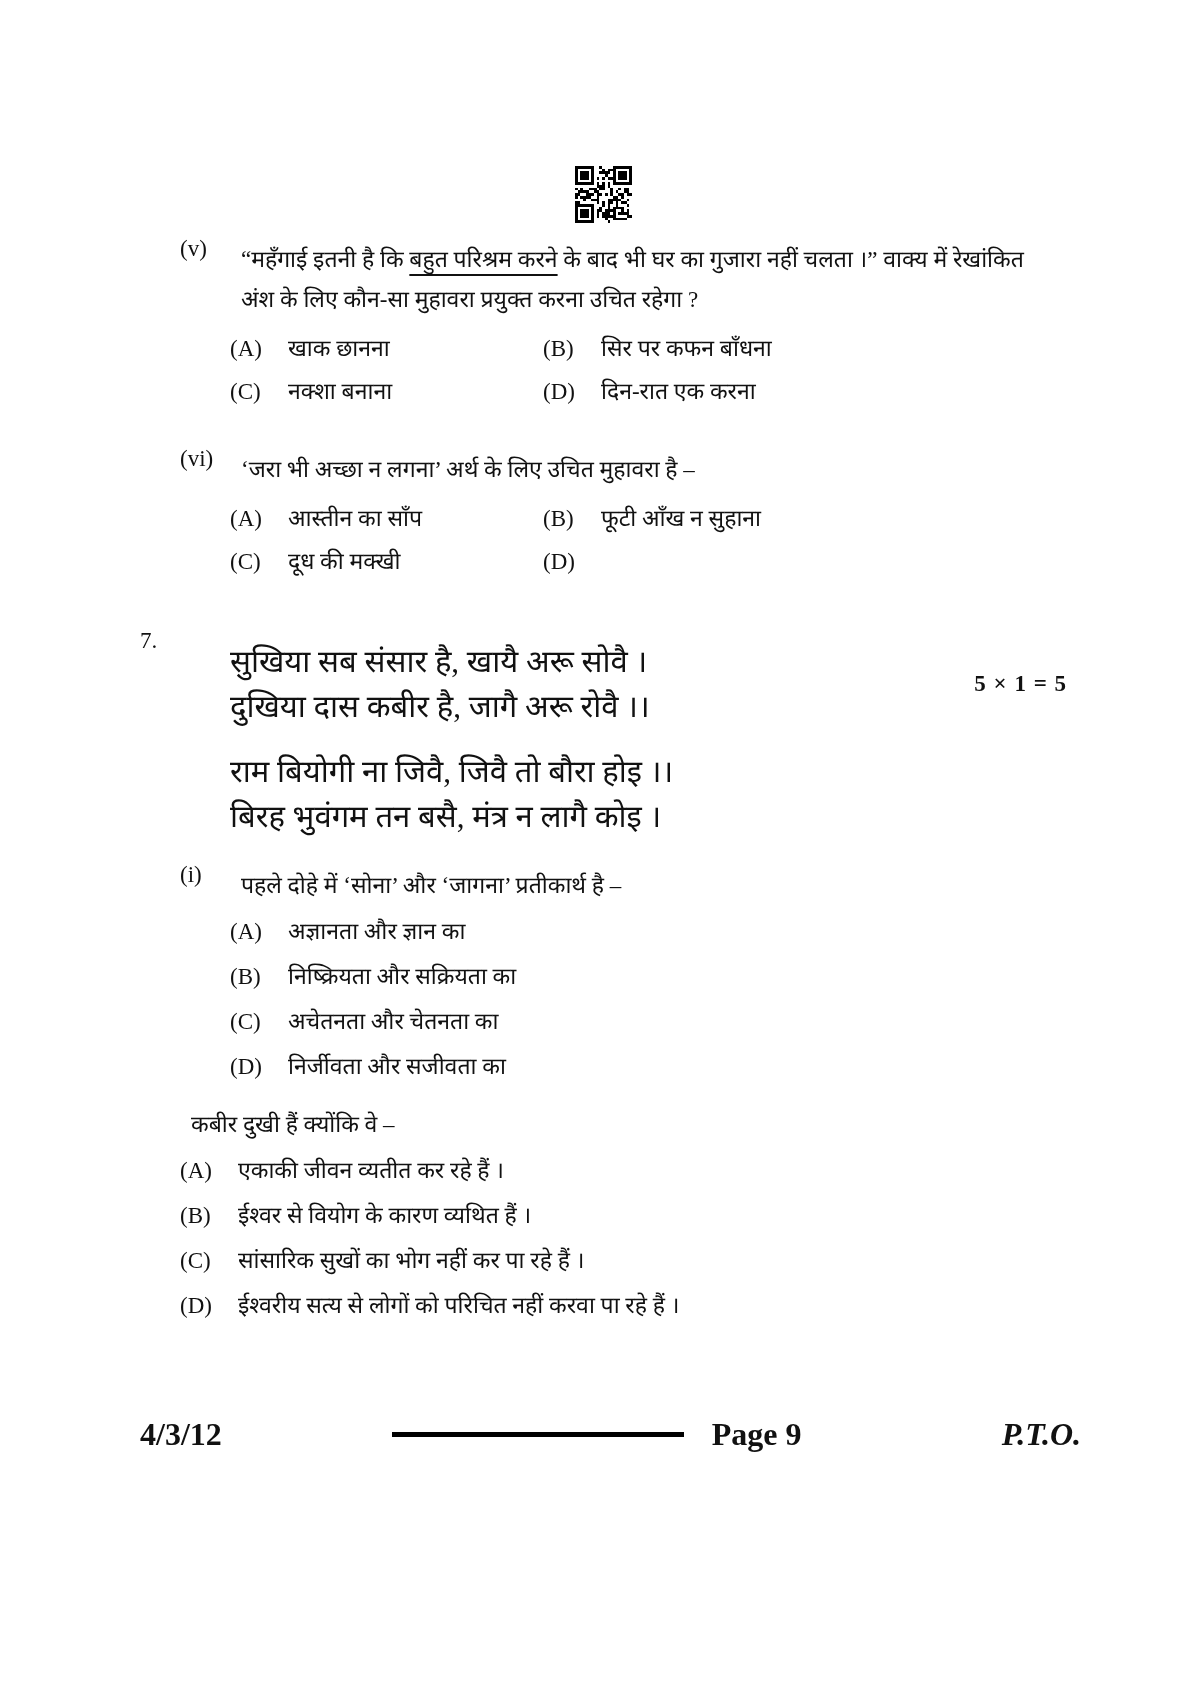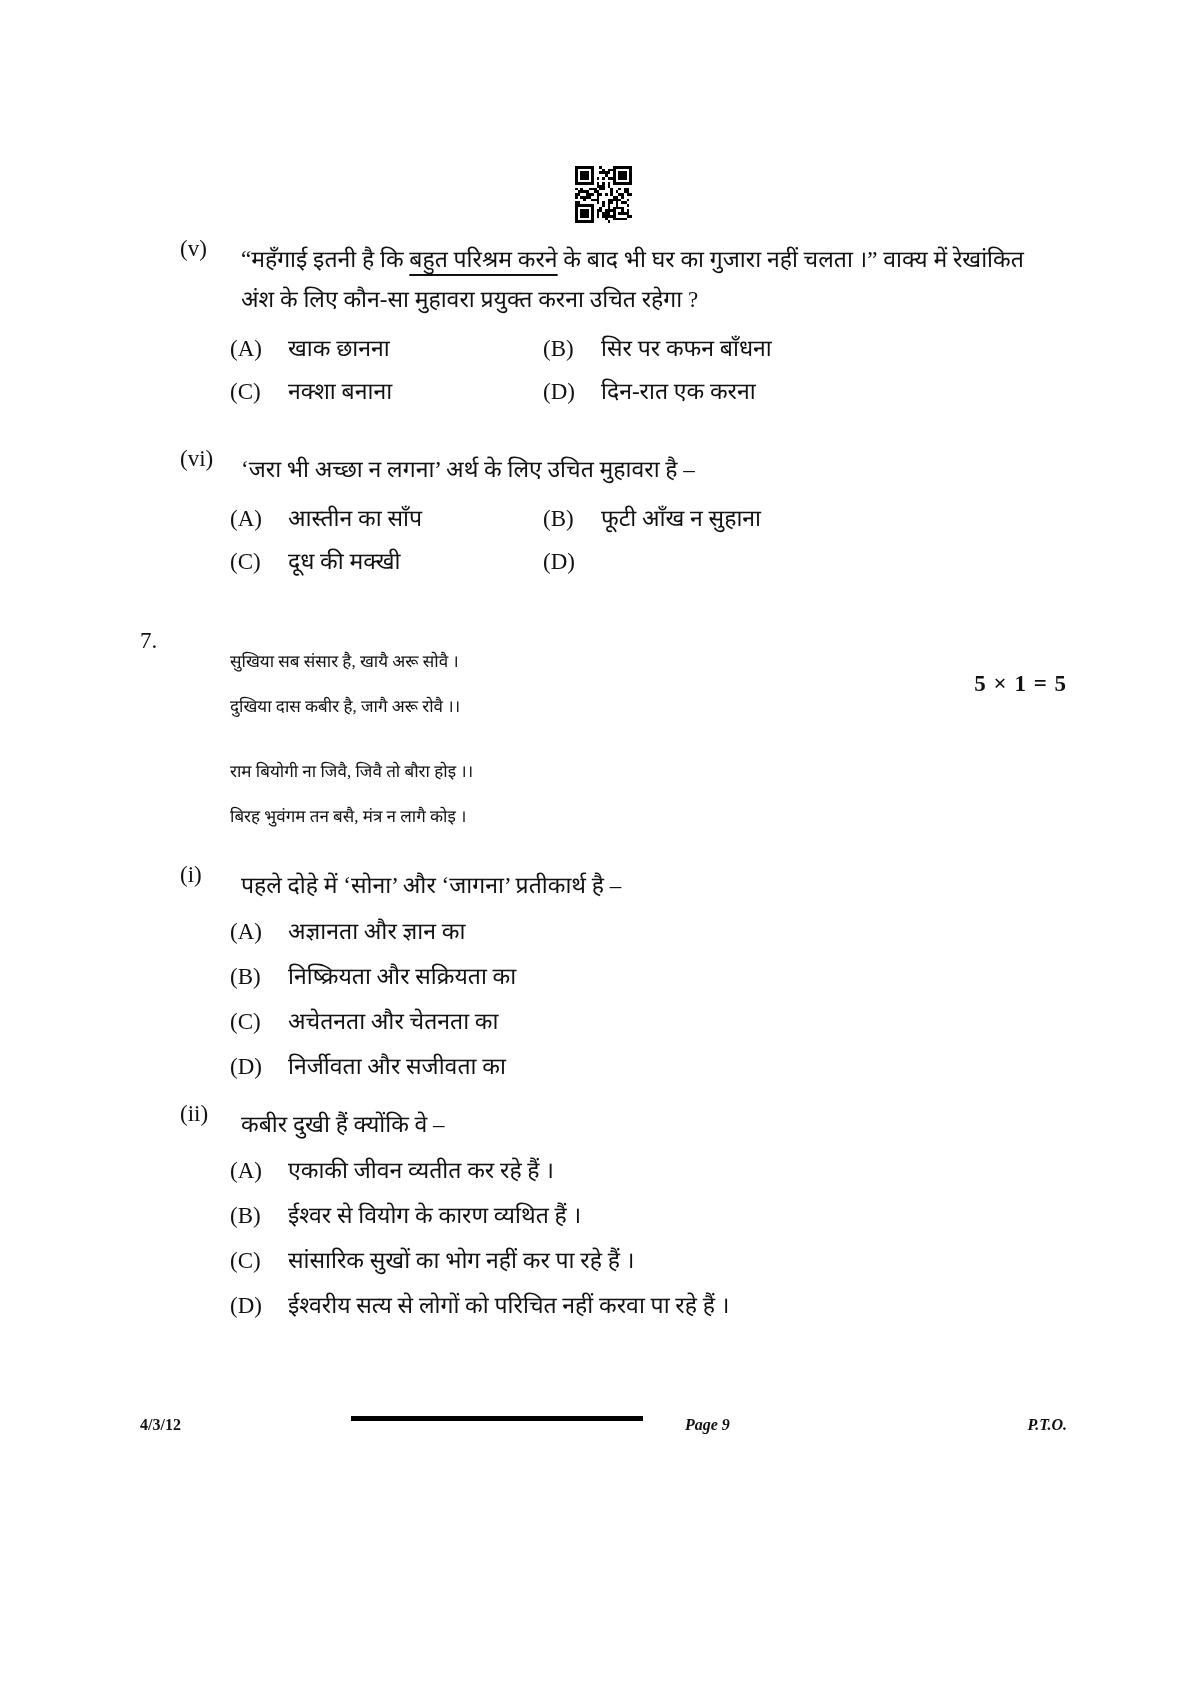--- a/index.html
+++ b/index.html
@@ -99,42 +99,43 @@
   .q7 .marks {
     position: absolute;
     right: 0;
     top: 42px;
     font-weight: bold;
     letter-spacing: 1px;
     margin-top: 8px;
   }
   .poem {
     margin: 18px 0 0 45px;
-    font-size: 17px;
+    font-size: 31px;
   }
   .poem p { margin: 0; line-height: 45px; }
   .poem .stanza2 { margin-top: 20px; }
 
   
   .footer {
     position: absolute;
     left: 140px;
-    right: 123px;
+    right: 109px;
     top: 1416px;
     display: flex;
-    font-size: 16px;
+    align-items: center;
+    font-size: 32px;
     font-weight: bold;
   }
   .footer .divider {
     height: 5px;
     width: 292px;
     margin-left: 170px;
     background: #000;
   }
-  .footer .page-label { margin-left: 42px; font-style: italic; }
+  .footer .page-label { margin-left: 28px; }
   .footer .pto {
     margin-left: auto;
     font-style: italic;
   }
 </style>
 </head>
 <body>
 
 <div class="page">
 
@@ -457,21 +458,20 @@
         <div class="opt">
           <span class="olabel">(D)</span>
           <span class="otext">निर्जीवता और सजीवता का</span>
         </div>
       </div>
     </div>
   </section>
 
   <div class="gap-ii"></div>
   <section class="subq">
-    <span class="qnum">(ii)</span>
     <div class="qbody">
       <p class="qtext">कबीर दुखी हैं क्योंकि वे –</p>
       <div class="opts one-col">
         <div class="opt">
           <span class="olabel">(A)</span>
           <span class="otext">एकाकी जीवन व्यतीत कर रहे हैं ।</span>
         </div>
         <div class="opt">
           <span class="olabel">(B)</span>
           <span class="otext">ईश्वर से वियोग के कारण व्यथित हैं ।</span>

